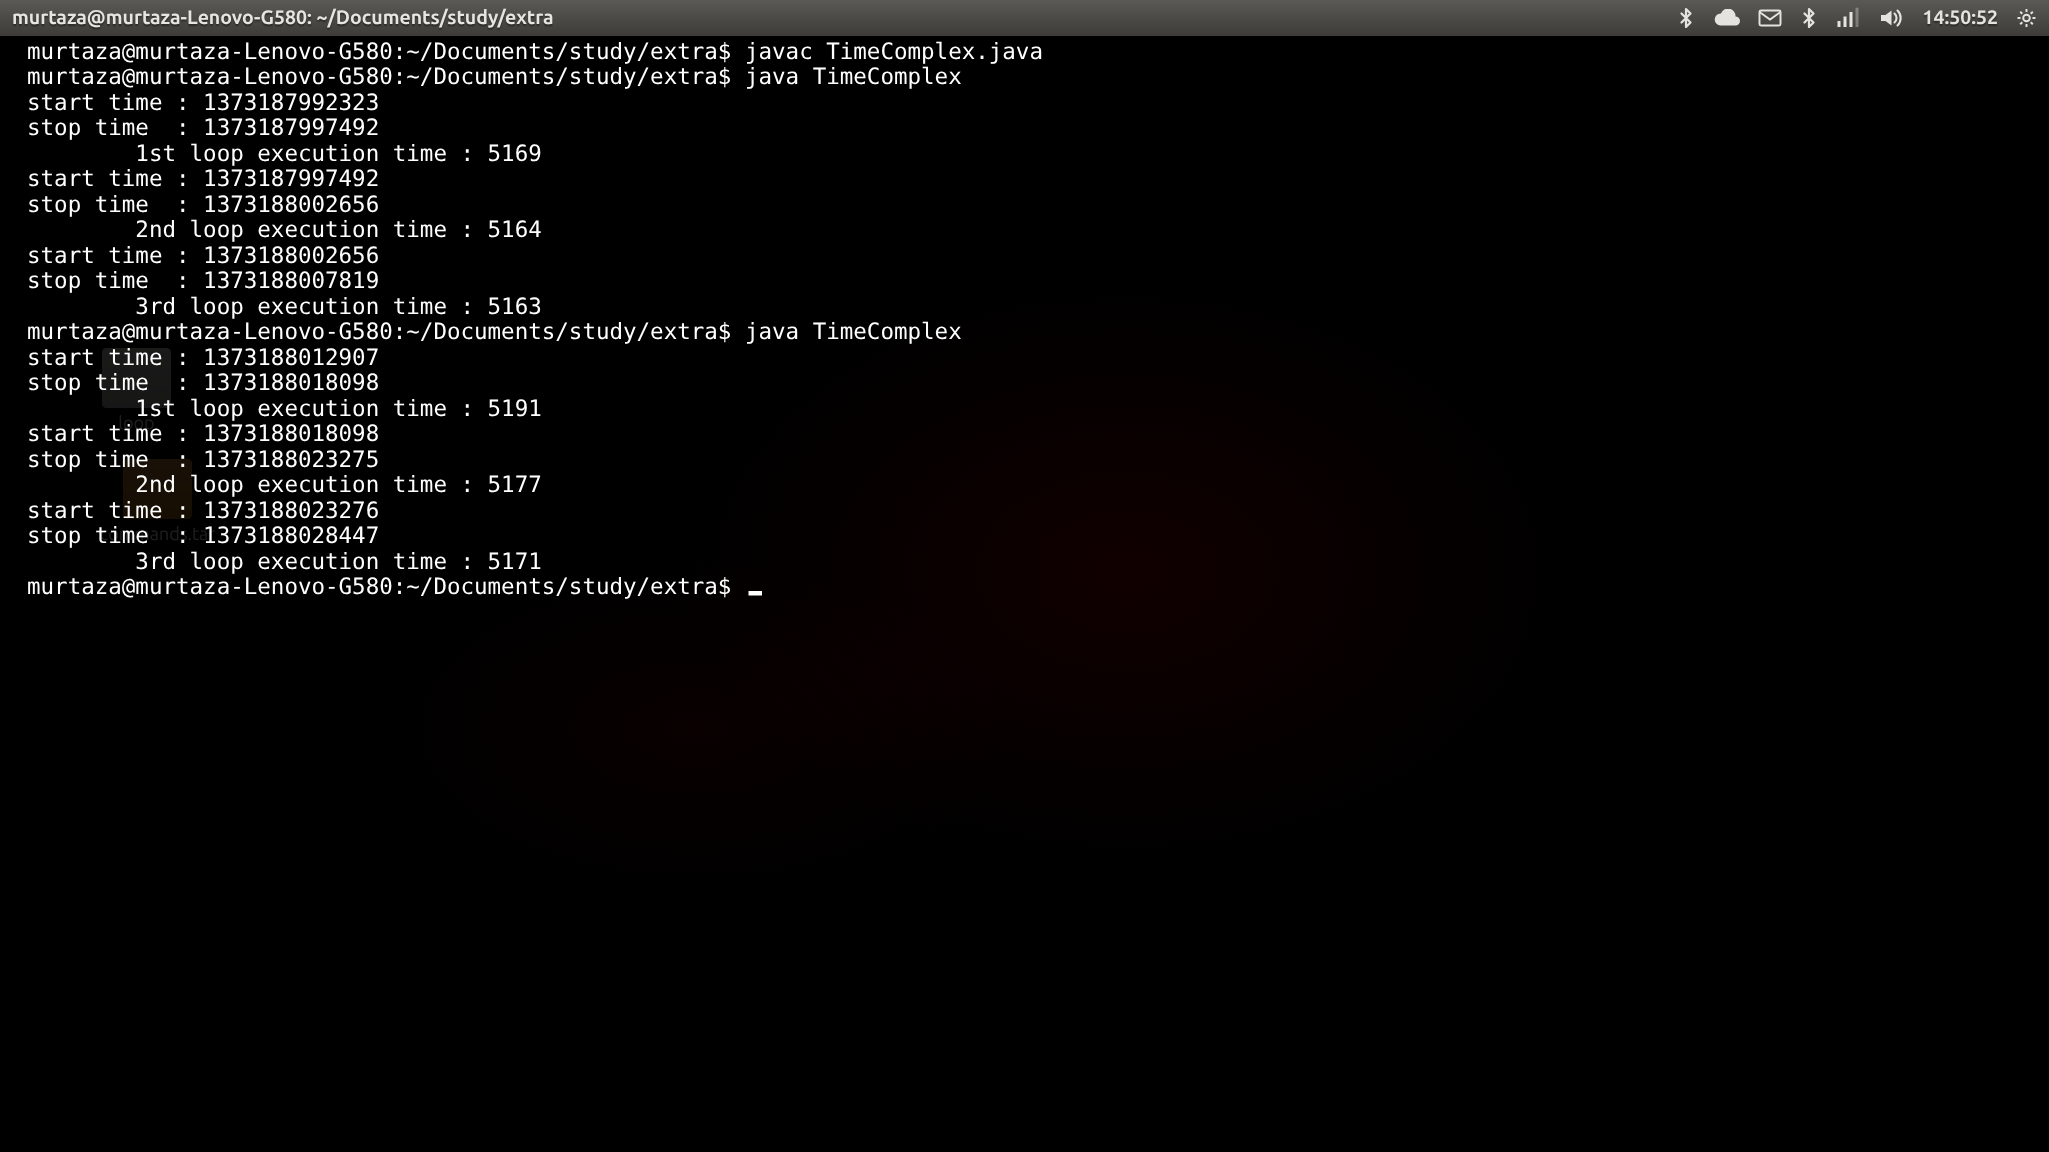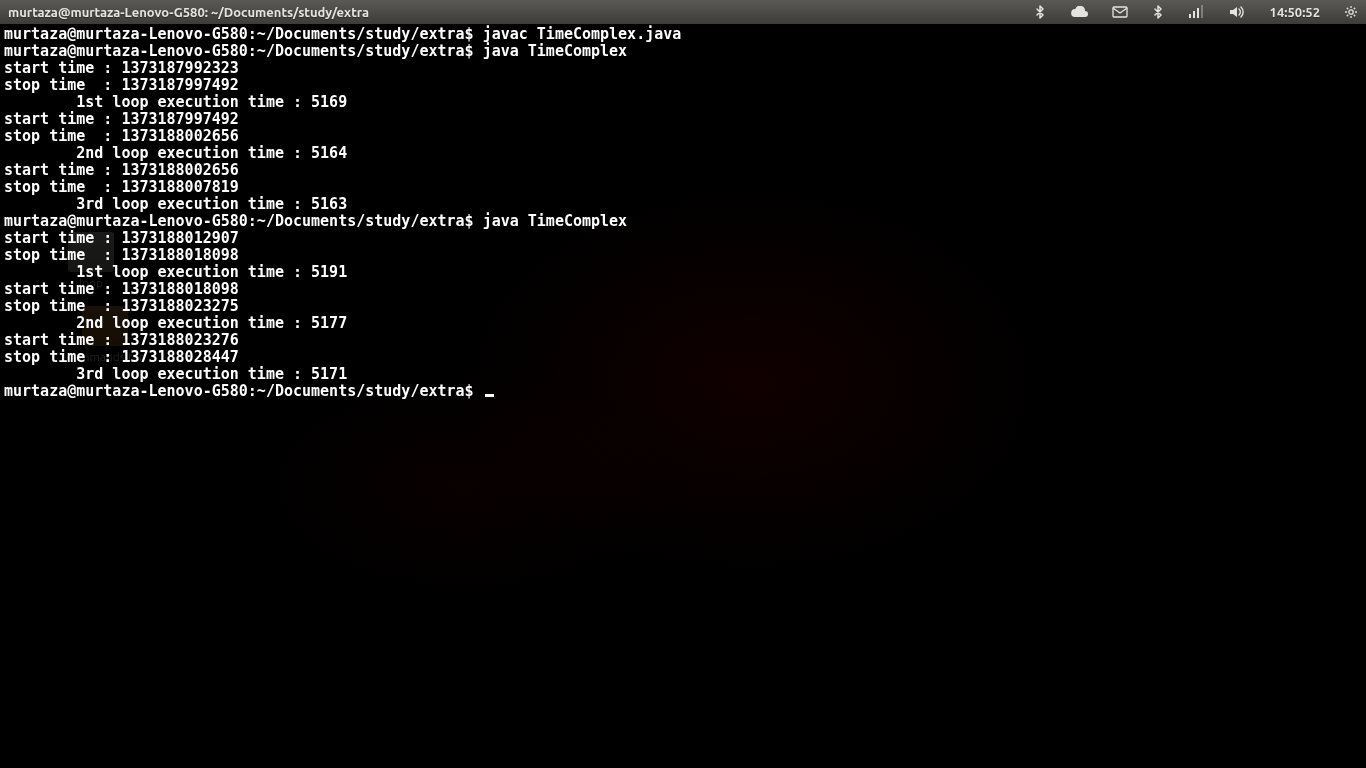--- a/index.html
+++ b/index.html
@@ -18,21 +18,21 @@
     display: flex;
     align-items: center;
     justify-content: space-between;
     padding: 12px 8px;
     font-family: "Ubuntu", "DejaVu Sans", sans-serif;
     font-size: 13px;
     font-weight: 600;
     text-shadow: 0 1px 1px rgba(0,0,0,.4);
   }
   .titlebar .left { display: flex; align-items: center; }
-  .titlebar .right { display: flex; align-items: center; gap: 24px; }
+  .titlebar .right { display: flex; align-items: center; gap: 12px; }
   .titlebar .right .ind { display: inline-flex; align-items: center; color: #e4e3df; }
   .titlebar .right svg { display: block; }
   .clock { font-variant-numeric: tabular-nums; }
 
   .terminal {
     position: relative;
     width: 1366px;
     height: calc(768px - 24px);
     background: #000;
     overflow: hidden;
@@ -65,24 +65,24 @@
   }
   .desk-icon .box.paper {
     background: linear-gradient(#f8f7f3,#d8d6d0);
   }
   .di1 { left: 26px; top: 130px; }
   .di2 { left: 26px; top: 208px; }
   .di3 { left: 40px; top: 282px; }
 
   .term-content {
     position: relative;
-    padding: 2px 4px;
+    padding: 2px 18px;
     font-size: 15px;
     line-height: 17px;
-    font-weight: bold;
+    font-weight: normal;
     white-space: pre;
     color: #fff;
   }
   .term-line { display: block; }
   .cursor {
     display: inline-block;
     width: 9px; height: 3px;
     background: #fff;
     vertical-align: -1px;
     margin-left: 2px;

